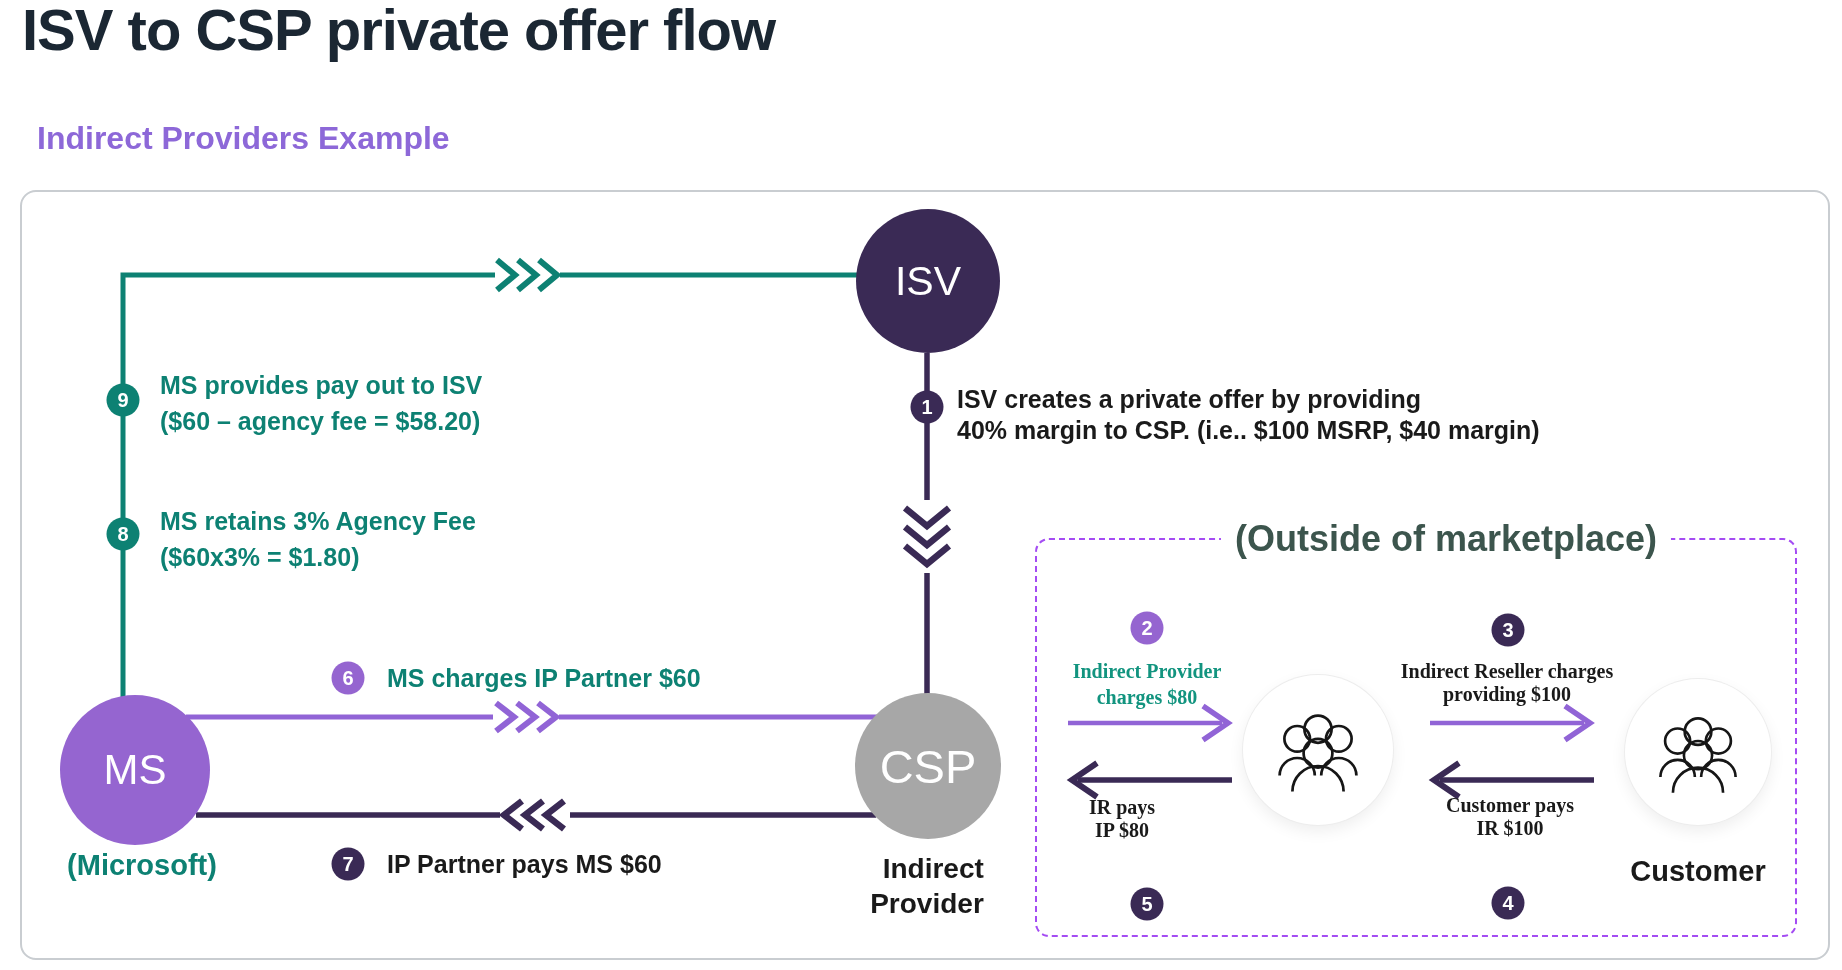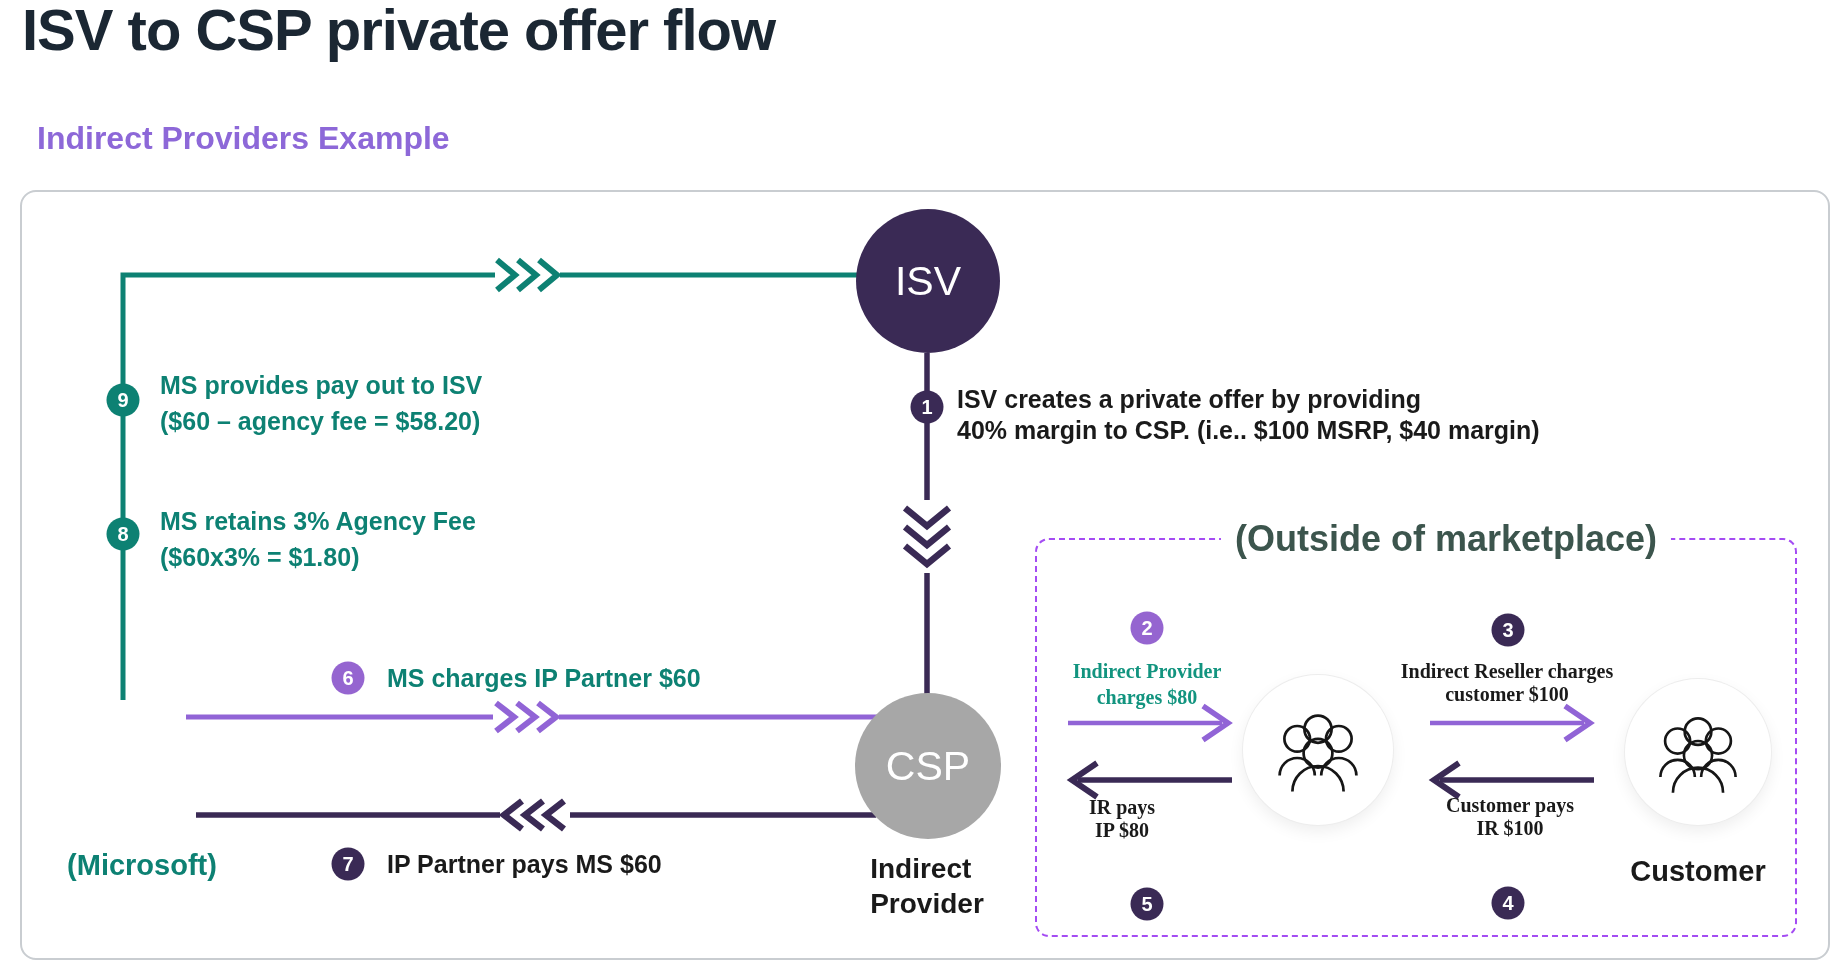--- a/index.html
+++ b/index.html
@@ -28,32 +28,32 @@
   .chev-purple{stroke:var(--purple);stroke-width:6;fill:none;}
   .aline-purple{stroke:var(--purple);stroke-width:4.5;fill:none;}
   .ahead-purple{stroke:var(--purple);stroke-width:5.5;fill:none;}
   .aline-dark{stroke:var(--purple-dark);stroke-width:5.5;fill:none;}
   .ahead-dark{stroke:var(--purple-dark);stroke-width:6;fill:none;}
 
   .node{position:absolute;border-radius:50%;display:flex;align-items:center;justify-content:center;
     color:#fff;z-index:3;font-weight:400;}
   .node-isv{left:856px;top:209px;width:144px;height:144px;background:var(--purple-dark);font-size:41px;}
   .node-ms{left:60px;top:695px;width:150px;height:150px;background:var(--purple-mid);font-size:42px;}
-  .node-csp{left:855px;top:693px;width:146px;height:146px;background:var(--gray-node);font-size:41px;}
+  .node-csp{left:855px;top:693px;width:146px;height:146px;background:var(--gray-node);font-size:47px;}
 
   .badge{position:absolute;width:33px;height:33px;border-radius:50%;display:flex;align-items:center;
     justify-content:center;color:#fff;font-size:20px;font-weight:bold;transform:translate(-50%,-50%);z-index:4;}
   .badge-teal{background:var(--teal);}
   .badge-purple{background:var(--purple-mid);}
   .badge-dark{background:var(--purple-dark);}
 
   .note{position:absolute;z-index:3;font-weight:bold;white-space:nowrap;}
   .note-teal{color:var(--teal);font-size:25px;line-height:36px;}
   .note-dark{color:var(--text-dark);font-size:25px;line-height:31px;}
-  .center{text-align:left;transform:translateX(-50%);}
+  .center{text-align:right;transform:translateX(-50%);}
 
   .outside-box{position:absolute;left:1035px;top:538px;width:762px;height:399px;border:2px dashed var(--box-border);
     border-radius:14px;box-sizing:border-box;z-index:1;}
   .outside-title{position:absolute;left:409px;top:-22px;transform:translateX(-50%);background:#fff;
     padding:0 14px;font-size:36px;font-weight:bold;color:var(--outside-title-color);white-space:nowrap;}
   .box-note{position:absolute;z-index:3;font-weight:bold;font-size:20px;text-align:center;
     transform:translateX(-50%);white-space:nowrap;font-family:Liberation Serif, serif;}
   .box-note-teal{color:var(--teal-bright);line-height:26px;}
   .box-note-dark{color:var(--text-dark);line-height:23px;}
   .entity-label{position:absolute;z-index:3;font-weight:bold;font-size:29px;color:var(--text-dark);
@@ -131,20 +131,23 @@
     </g>
     <g>
       <path class="aline-dark" d="M1594,780 L1440,780"></path>
       <path class="ahead-dark" d="M1459,763 L1434,780 L1459,797"></path>
     </g>
   </svg>
 
   <div class="node node-isv">
     <span>ISV</span>
   </div>
+  <div class="node node-ms">
+    <span>MS</span>
+  </div>
   <div class="node node-csp">
     <span>CSP</span>
   </div>
 
   <div class="note note-teal center" style="left:142px;top:847px;font-size:29px;">(Microsoft)</div>
 
   <div class="note note-dark center" style="left:927px;top:851px;font-size:28px;line-height:35px;">
     <div>Indirect</div>
     <div>Provider</div>
   </div>
@@ -178,21 +181,21 @@
   <div class="badge badge-dark" style="left:1508px;top:630px;">3</div>
   <div class="badge badge-dark" style="left:1147px;top:904px;">5</div>
   <div class="badge badge-dark" style="left:1508px;top:903px;">4</div>
 
   <div class="box-note box-note-teal" style="left:1147px;top:658px;">
     <div>Indirect Provider</div>
     <div>charges $80</div>
   </div>
   <div class="box-note box-note-dark" style="left:1507px;top:660px;">
     <div>Indirect Reseller charges</div>
-    <div>customer $100</div>
+    <div>providing $100</div>
   </div>
   <div class="box-note box-note-dark" style="left:1122px;top:796px;">
     <div>IR pays</div>
     <div>IP $80</div>
   </div>
   <div class="box-note box-note-dark" style="left:1510px;top:794px;">
     <div>Customer pays</div>
     <div>IR $100</div>
   </div>
 

